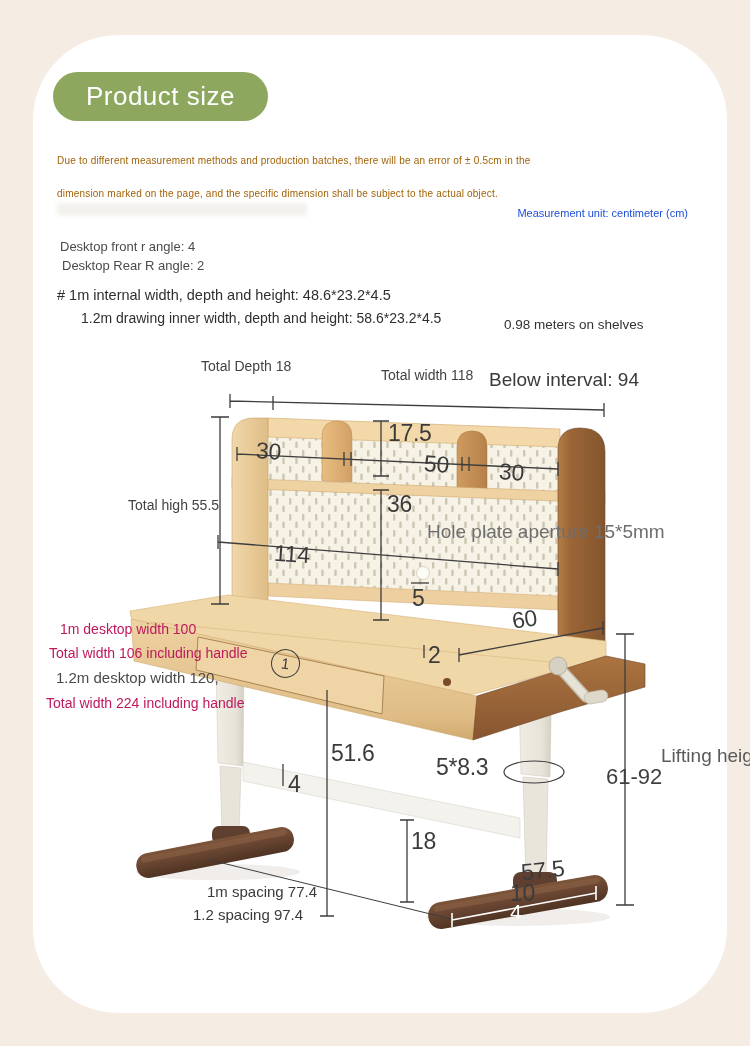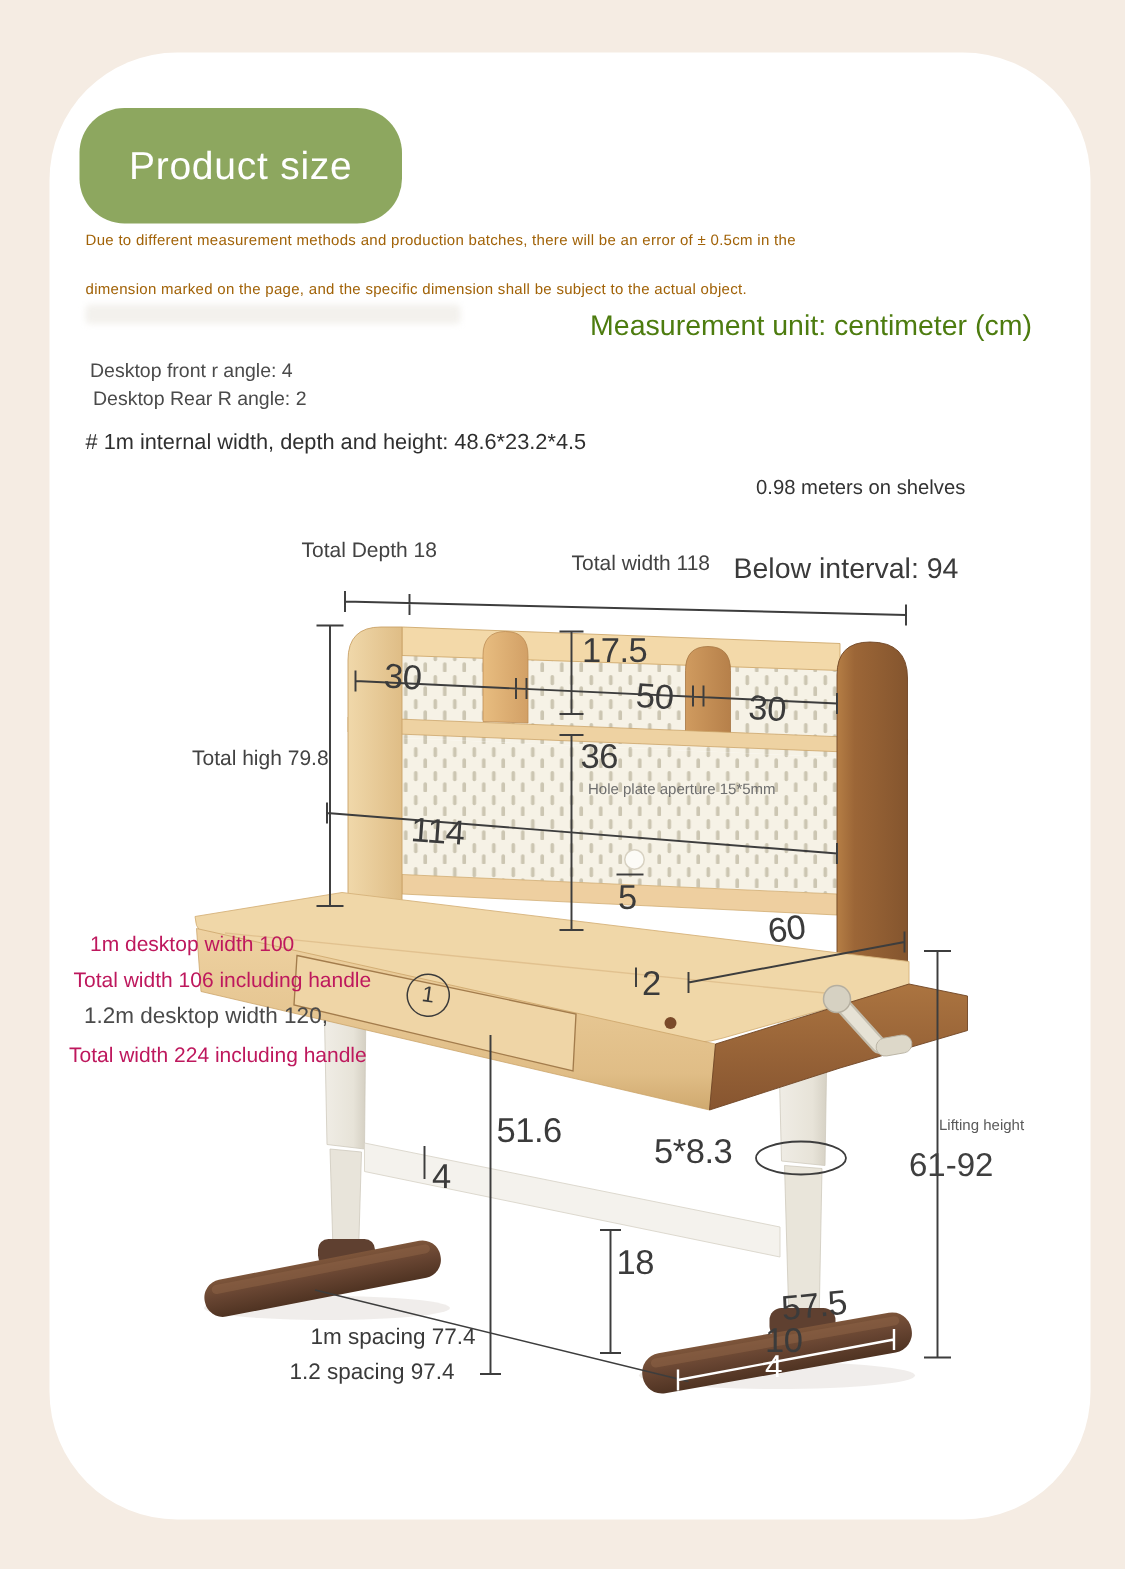--- a/index.html
+++ b/index.html
@@ -1,32 +1,32 @@
 <!DOCTYPE html>
 <html><head>
 <meta charset="utf-8">
 <style>
   html,body{margin:0;padding:0;}
   body{font-family:"Liberation Sans","DejaVu Sans",sans-serif;}
   #canvas{position:relative;width:750px;height:1046px;background:#f5ece3;overflow:hidden;}
   .card{position:absolute;left:33px;top:35px;width:694px;height:978px;background:#ffffff;border-radius:85px;}
   .abs{position:absolute;white-space:nowrap;}
-  .badge{position:absolute;left:53px;top:72px;width:215px;height:77px;border-radius:30px;
+  .badge{position:absolute;left:53px;top:72px;width:215px;height:49px;border-radius:30px;
          background:#8da75f;color:#ffffff;font-size:26px;display:flex;align-items:center;justify-content:center;letter-spacing:.5px;}
   .para{color:#a16207;font-size:10px;letter-spacing:.2px;}
   .ghost{position:absolute;left:57px;top:203px;width:250px;height:13px;background:rgba(222,216,204,.35);filter:blur(2px);border-radius:3px;}
-  .unit{color:#4d7c0f;font-size:19px;}
+  .unit{color:#1d4ed8;font-size:11px;}
   .spec-sm{color:#4a4a4a;font-size:13px;}
   .spec-lg{color:#2f2f2f;font-size:14.5px;}
   .shelf-sm{color:#333;font-size:13.5px;}
   .shelf-lg{color:#3a3a3a;font-size:19px;}
   .dimtxt{color:#424242;font-size:14px;}
   .num{color:#3b3b3b;font-size:23px;letter-spacing:-.3px;}
   .num-sm{color:#3f3f3f;font-size:22px;}
-  .gray{color:#6e6e6e;font-size:10px;}
+  .gray{color:#6e6e6e;font-size:19px;margin-left:35px;}
   .side{color:#be185d;font-size:14px;}
   .side2{color:#4a4a4a;font-size:15px;}
   .spacing{color:#3a3a3a;font-size:15px;}
   .white-num{color:#ffffff;font-size:21px;}
   .circle1{position:absolute;left:271px;top:649px;width:27px;height:27px;border:1.4px solid #3a3a3a;border-radius:50%;
            display:flex;align-items:center;justify-content:center;font-size:15px;color:#3a3a3a;transform:rotate(8deg);}
   svg{position:absolute;left:0;top:0;}
 </style>
 </head>
 <body>
@@ -37,20 +37,21 @@
   <div class="badge">
     <span>Product size</span>
   </div>
   <div class="abs para" style="left:57px;top:155px;">Due to different measurement methods and production batches, there will be an error of ± 0.5cm in the</div>
   <div class="abs para" style="left:57px;top:188px;">dimension marked on the page, and the specific dimension shall be subject to the actual object.</div>
   <div class="ghost"></div>
   <div class="abs unit" style="right:62px;top:207px;">Measurement unit: centimeter (cm)</div>
   <div class="abs spec-sm" style="left:60px;top:239px;">Desktop front r angle: 4</div>
   <div class="abs spec-sm" style="left:62px;top:258px;">Desktop Rear R angle: 2</div>
   <div class="abs spec-lg" style="left:57px;top:287px;"># 1m internal width, depth and height: 48.6*23.2*4.5</div>
+  <div class="abs spec-lg" style="left:81px;top:310px;font-size:14px;">1.2m drawing inner width, depth and height: 58.6*23.2*4.5</div>
 
   <div class="abs shelf-sm" style="left:504px;top:317px;">0.98 meters on shelves</div>
   <div class="abs shelf-lg" style="left:489px;top:369px;">Below interval: 94</div>
 
   <svg width="750" height="1046" viewBox="0 0 750 1046">
     <defs>
       <linearGradient id="gLeftPanel" x1="0" y1="0" x2="1" y2="0">
         <stop offset="0" stop-color="#f0d8aa"></stop>
           <stop offset="1" stop-color="#dfbd86"></stop>
       </linearGradient>
@@ -163,21 +164,21 @@
       <path d="M407,820 L407,902 M400,820 L414,820 M400,902 L414,902"></path>
       <path d="M210,860 L459,921" stroke-width="1"></path>
     </g>
     <g stroke="#ffffff" stroke-width="1.6" fill="none">
       <path d="M452,920 L596,893 M452,913 L452,927 M596,886 L596,900"></path>
     </g>
   </svg>
 
   <div class="abs dimtxt" style="left:201px;top:358px;">Total Depth 18</div>
   <div class="abs dimtxt" style="left:381px;top:367px;">Total width 118</div>
-  <div class="abs dimtxt" style="left:128px;top:497px;">Total high 79.8</div>
+  <div class="abs dimtxt" style="left:128px;top:497px;">Total high 55.5</div>
   <div class="abs num" style="left:388px;top:420px;">17.5</div>
   <div class="abs num" style="left:256px;top:438px;transform:rotate(4deg);">30</div>
   <div class="abs num" style="left:424px;top:451px;transform:rotate(4deg);">50</div>
   <div class="abs num" style="left:499px;top:459px;transform:rotate(4deg);">30</div>
   <div class="abs num" style="left:387px;top:491px;">36</div>
   <div class="abs gray" style="left:392px;top:521px;">Hole plate aperture 15*5mm</div>
   <div class="abs num" style="left:274px;top:541px;transform:rotate(4deg);">114</div>
   <div class="abs num" style="left:412px;top:585px;">5</div>
   <div class="abs num" style="left:512px;top:606px;transform:rotate(-8deg);">60</div>
   <div class="abs num" style="left:428px;top:642px;">2</div>

